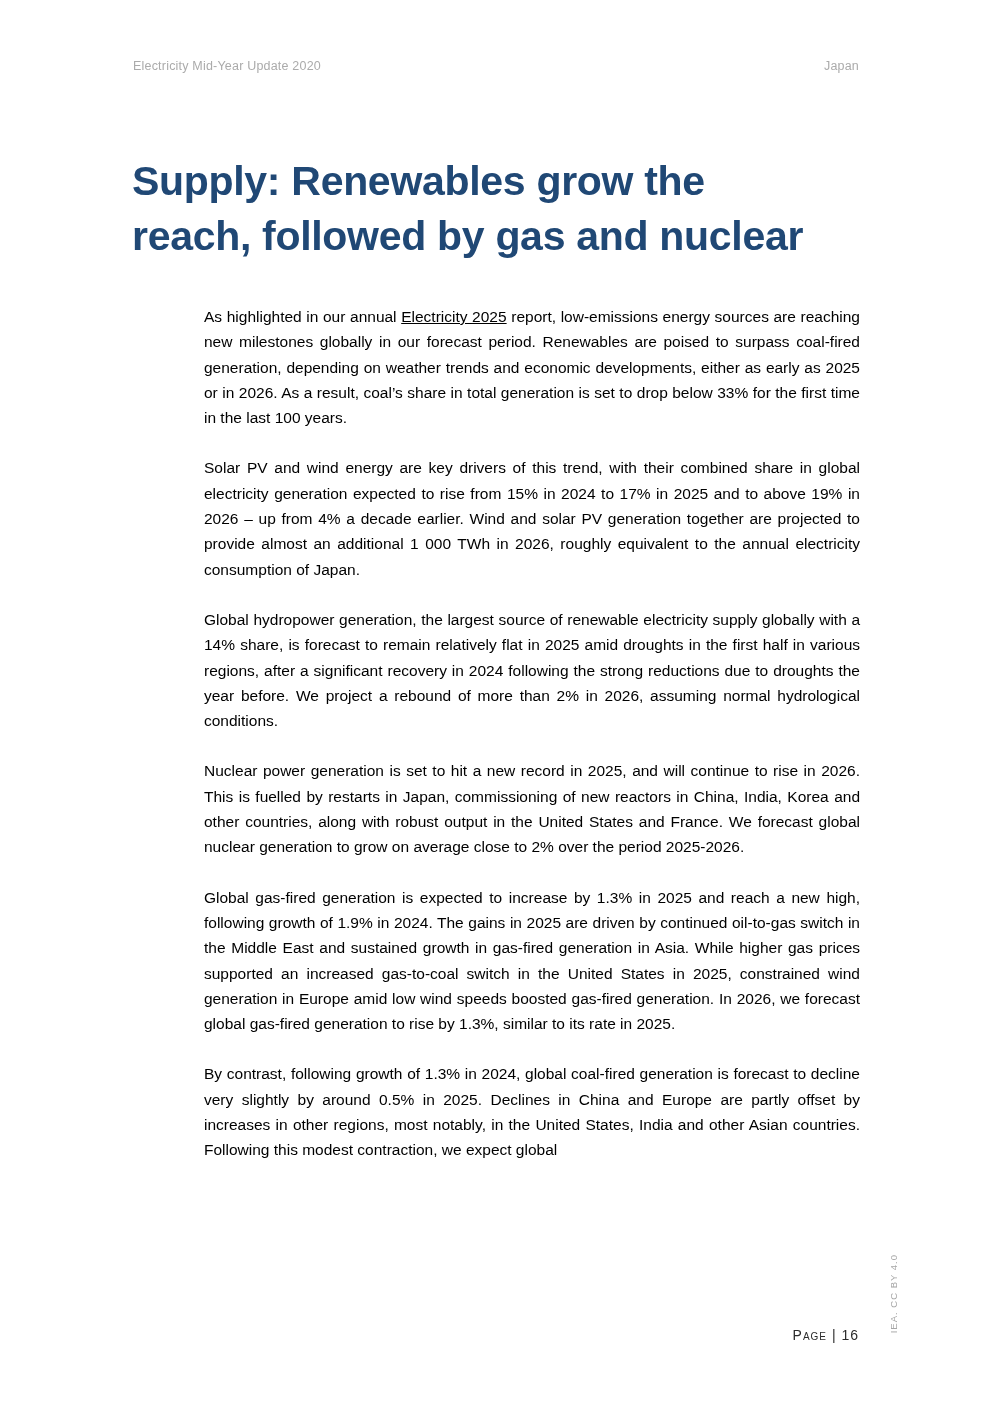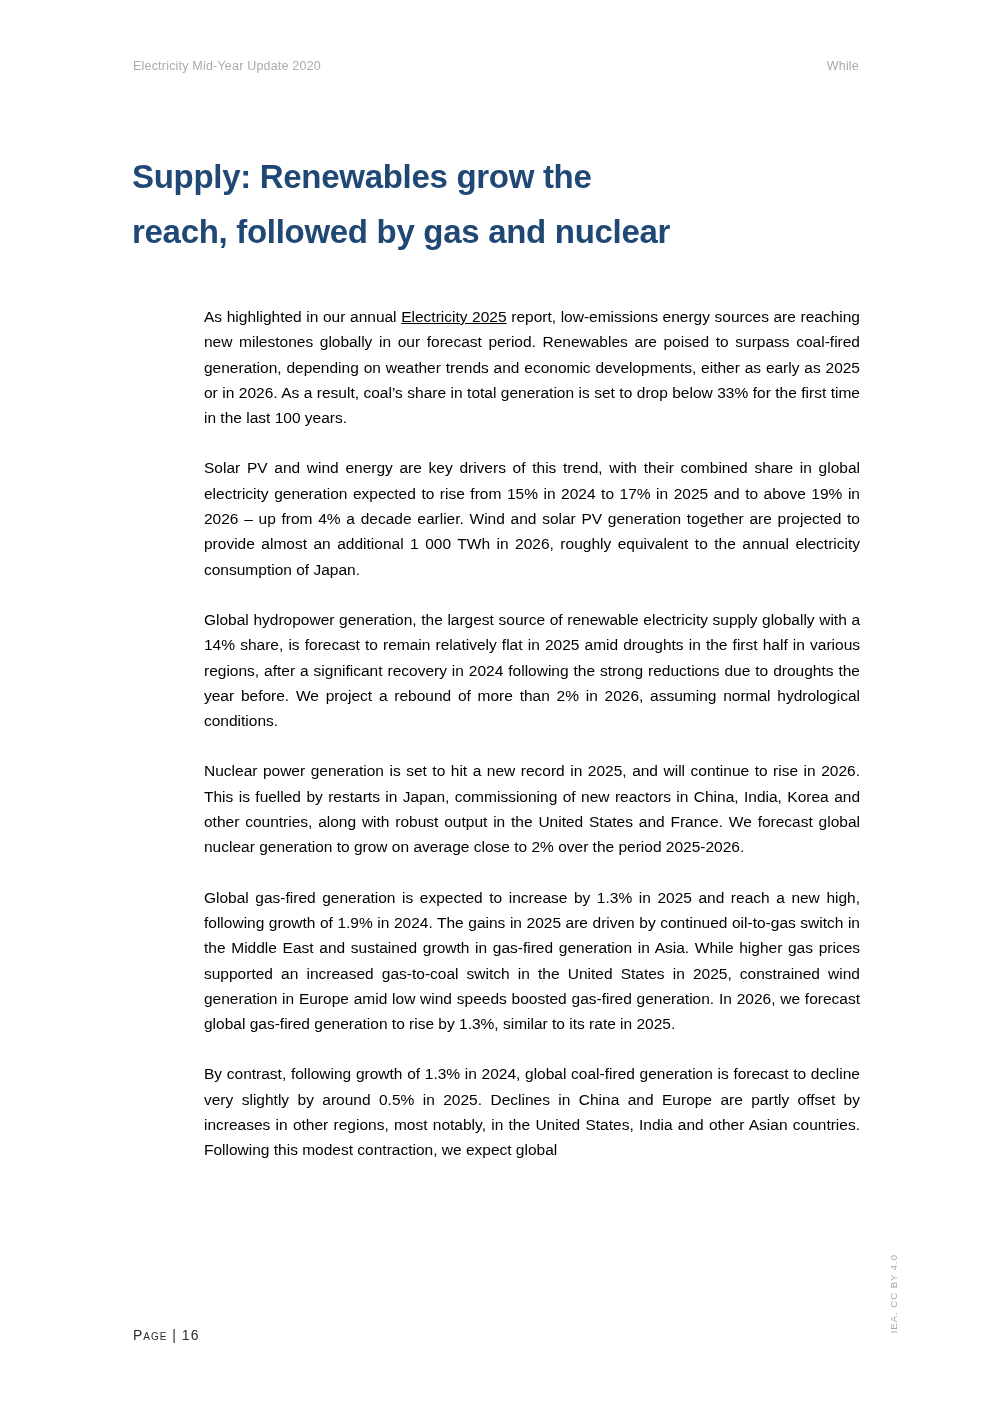--- a/index.html
+++ b/index.html
@@ -20,21 +20,21 @@
     justify-content: space-between;
     font-size: 12.5px;
     color: #ababab;
     letter-spacing: 0.2px;
   }
   .doc-title {
     position: absolute;
     top: 127px;
     left: 132px;
     width: 780px;
-    font-size: 33px;
+    font-size: 41px;
     font-weight: bold;
     color: #204875;
     line-height: 55px;
     letter-spacing: -0.3px;
   }
   .doc-title span { display: block; }
   .content {
     position: absolute;
     top: 304px;
     left: 204px;
@@ -51,21 +51,21 @@
   a.doc-link {
     color: #000000;
     text-decoration: underline;
     cursor: pointer;
   }
   .page-footer {
     position: absolute;
     bottom: 60px;
     left: 133px;
     right: 133px;
-    text-align: left;
+    text-align: right;
     font-variant: small-caps;
     font-size: 14px;
     color: #2b2b2b;
     letter-spacing: 1px;
   }
   .license-vertical {
     position: absolute;
     right: 93px;
     bottom: 70px;
     writing-mode: vertical-rl;
@@ -76,21 +76,21 @@
     white-space: nowrap;
   }
 </style>
 </head>
 <body>
 
 <div class="page">
 
   <div class="running-header">
     <span>Electricity Mid-Year Update 2020</span>
-    <span>While</span>
+    <span>Japan</span>
   </div>
 
   <h1 class="doc-title">
     <span>Supply: Renewables grow the</span>
     <span>reach, followed by gas and nuclear</span>
   </h1>
 
   <div class="content">
 
     <p><span>As highlighted in our annual </span><a class="doc-link" href="#">Electricity 2025</a><span> report, low-emissions energy sources are reaching new milestones globally in our forecast period. Renewables are poised to surpass coal-fired generation, depending on weather trends and economic developments, either as early as 2025 or in 2026. As a result, coal’s share in total generation is set to drop below 33% for the first time in the last 100 years.</span></p>

